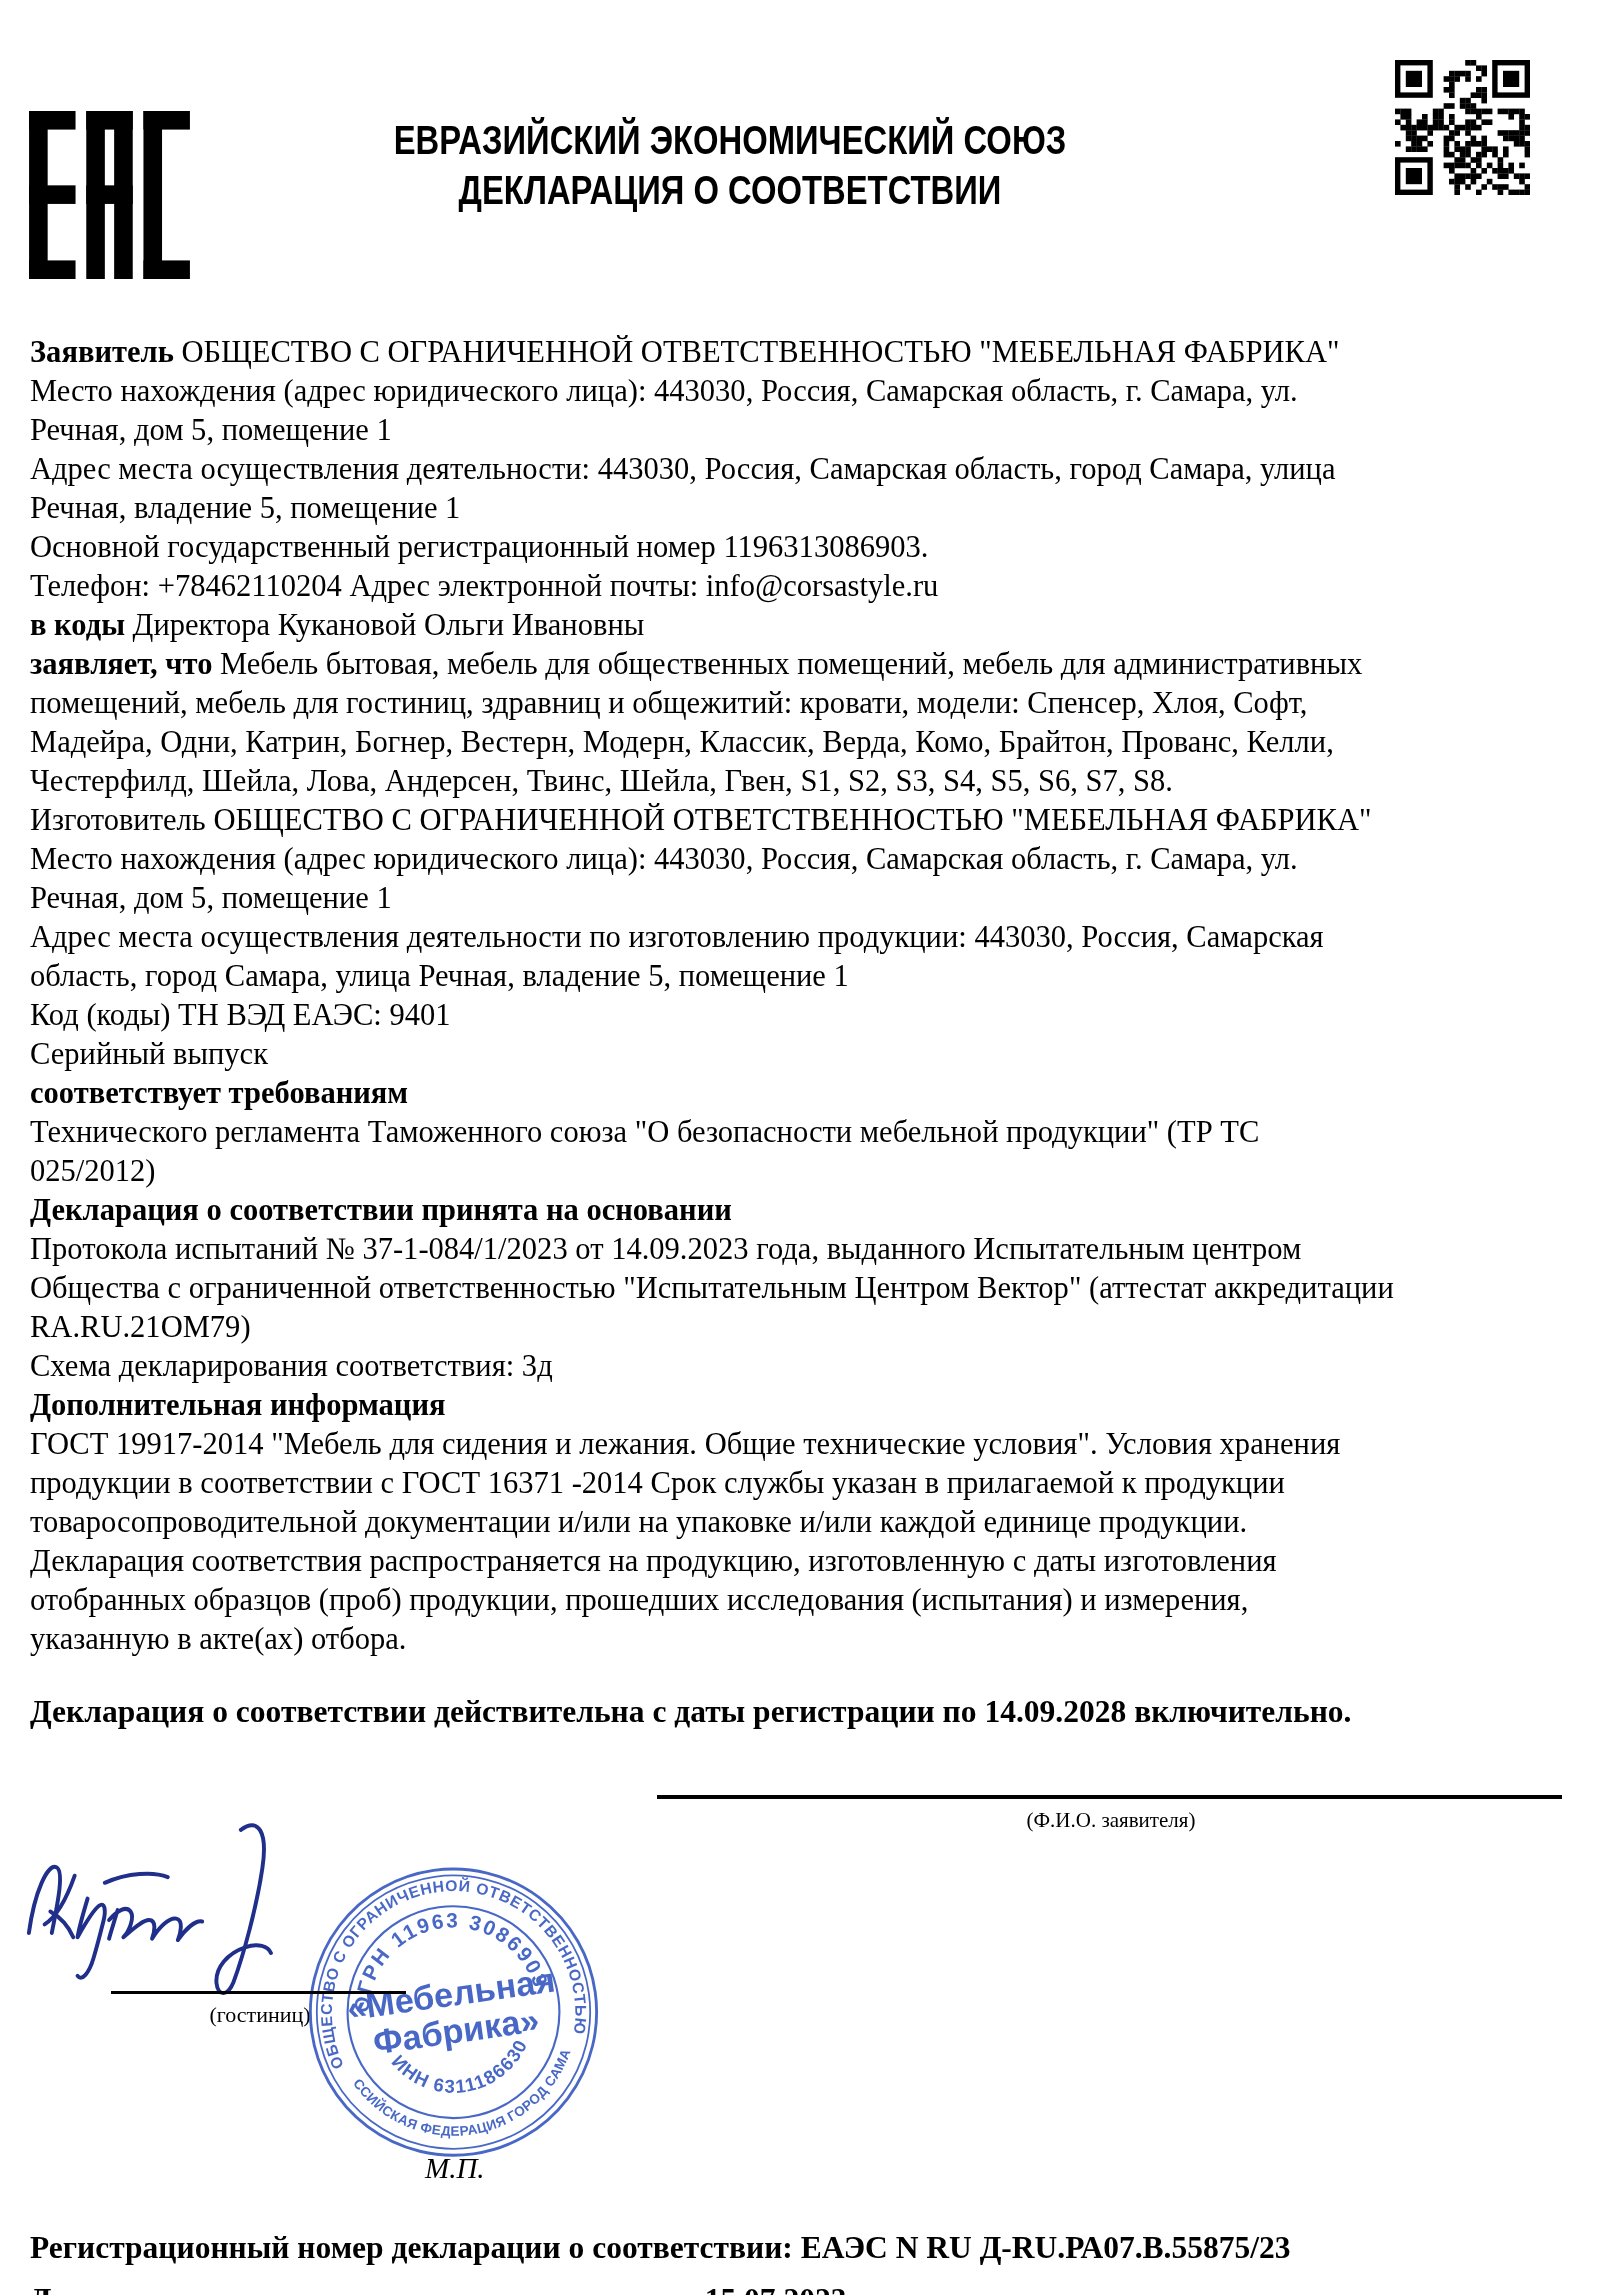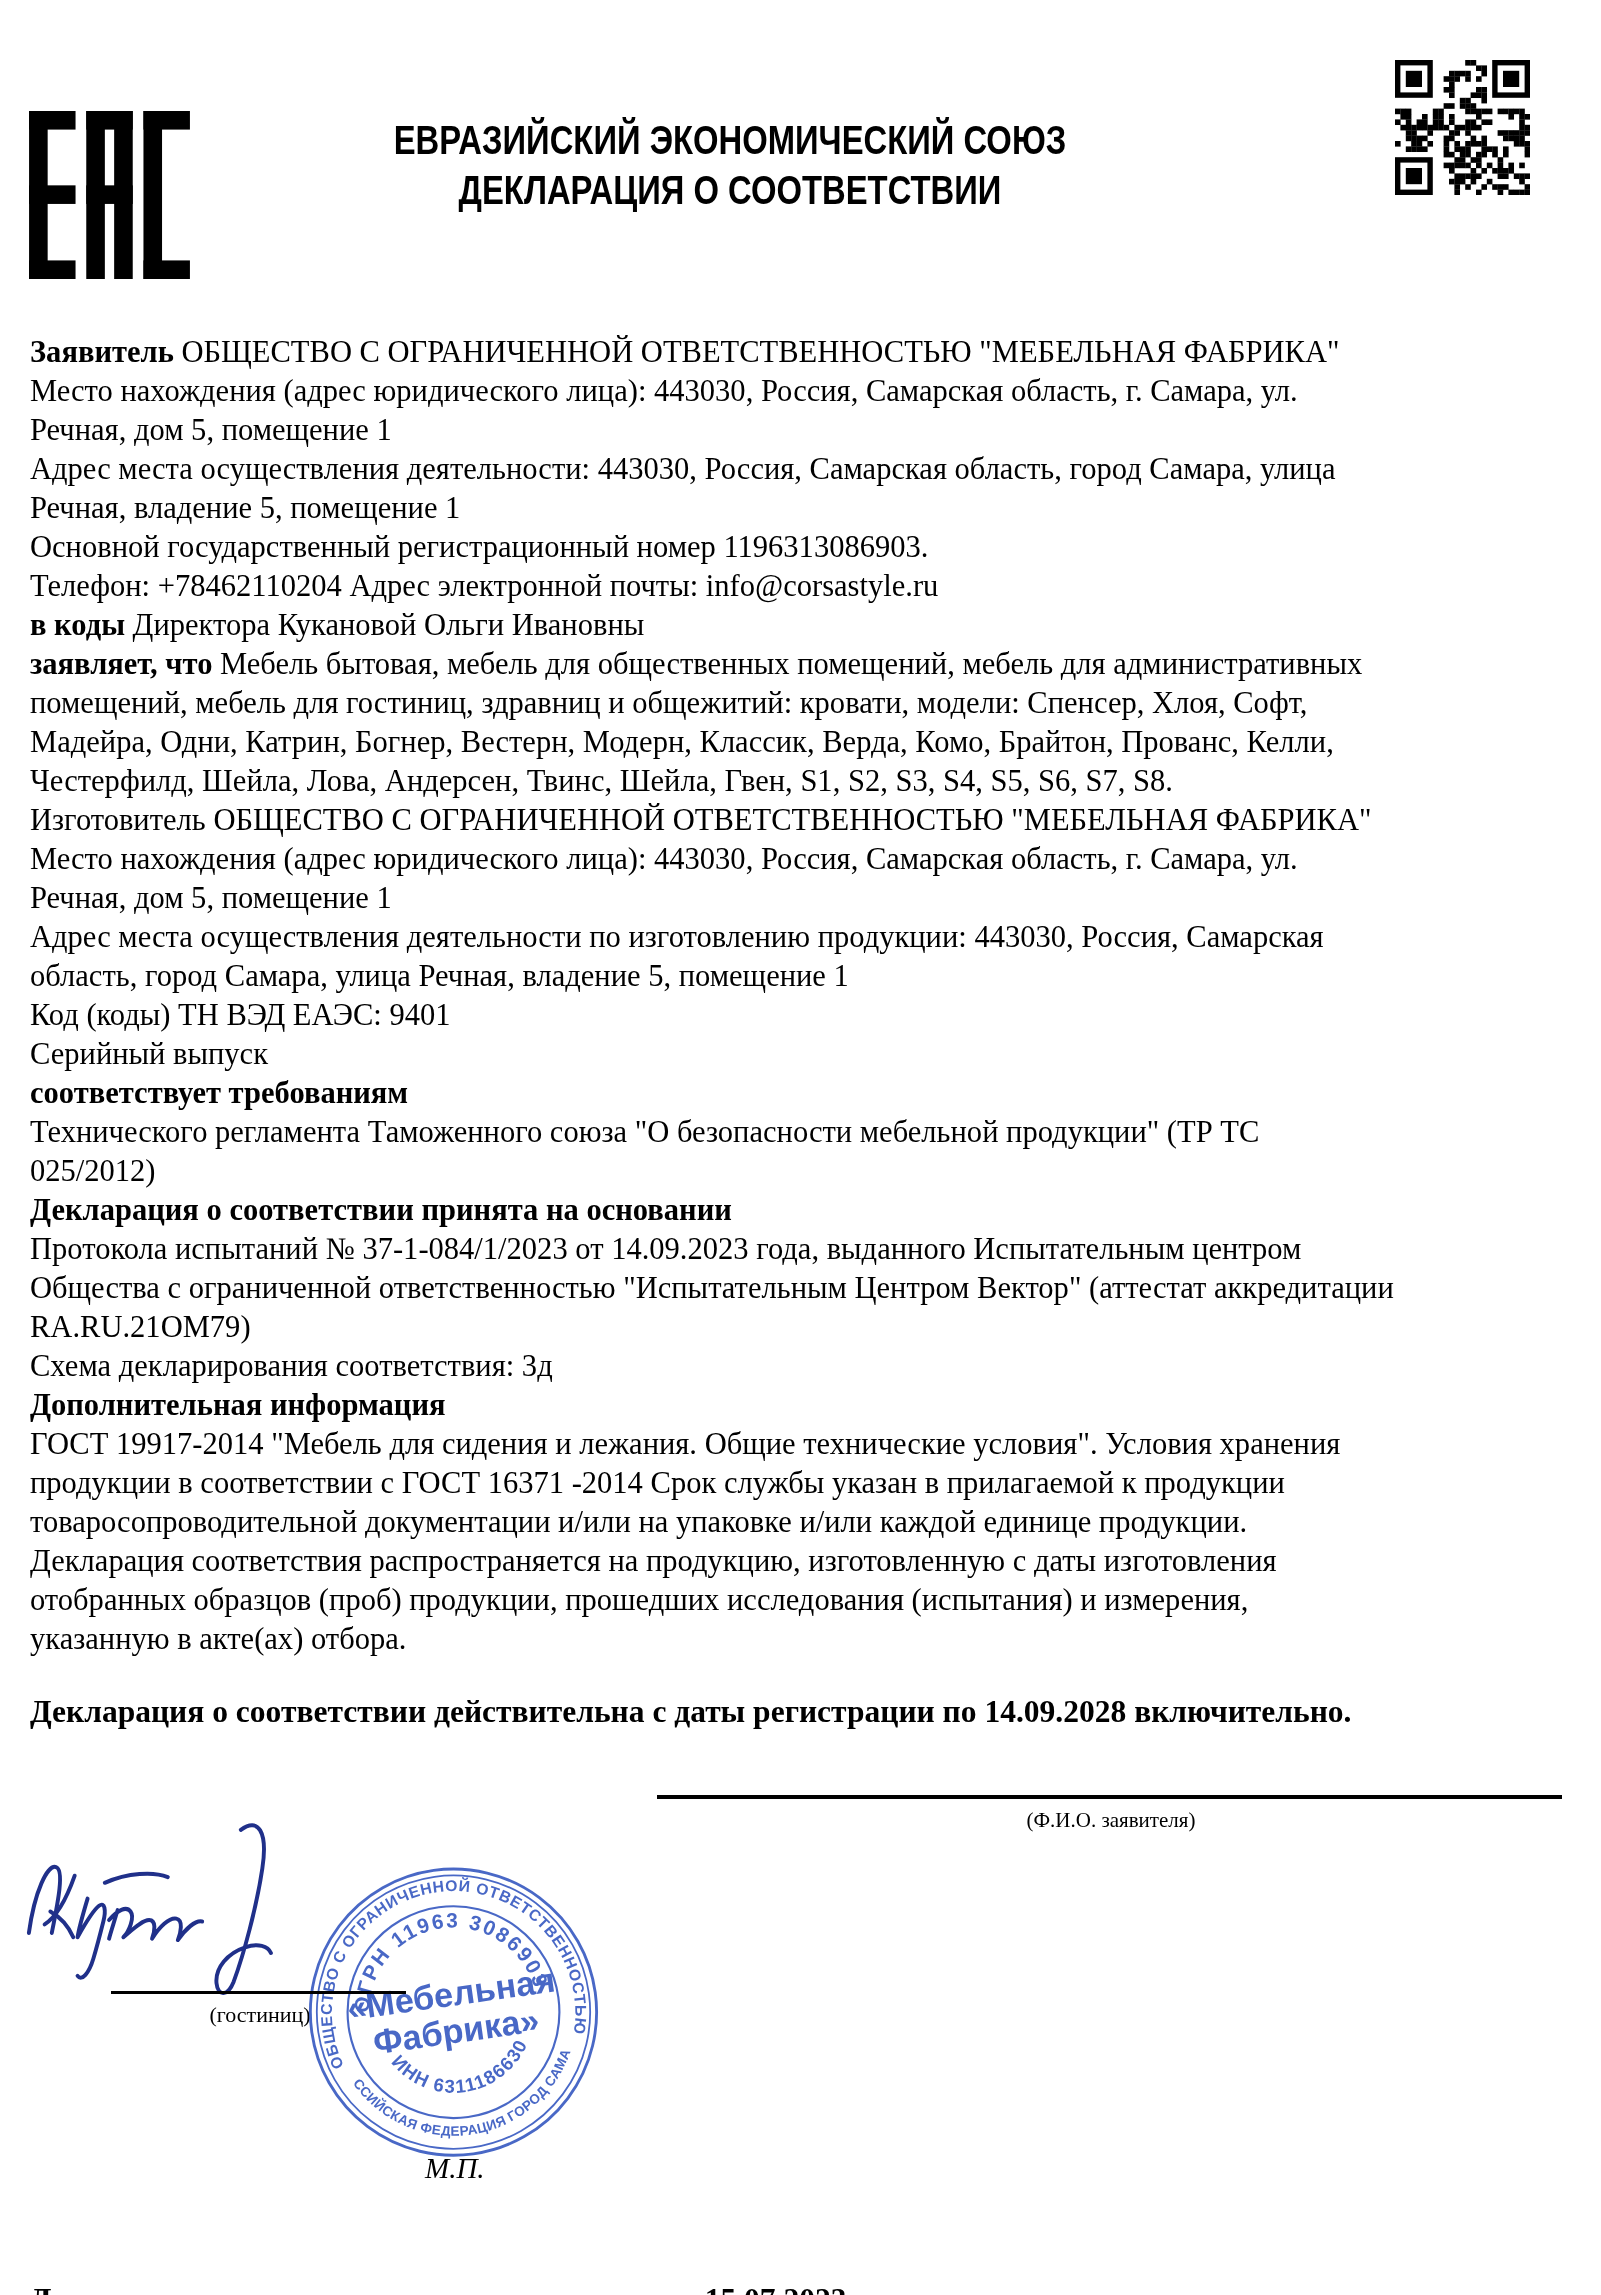--- a/index.html
+++ b/index.html
@@ -355,16 +355,17 @@
       </text>
       <text class="stamp-text" font-size="26" letter-spacing="2" fill="#3a5cc2" text-anchor="middle">
         <textPath href="#arcInn" startOffset="50%">ИНН 6311186630</textPath>
       </text>
       <text class="stamp-text" x="213" y="212" font-size="48" fill="#3a5cc2" text-anchor="middle">«Мебельная</text>
       <text class="stamp-text" x="213" y="264" font-size="48" fill="#3a5cc2" text-anchor="middle">Фабрика»</text>
     </g>
   </svg>
   <div class="mp-caption">М.П.</div>
 
+  <div class="footer-reg">Регистрационный номер декларации о соответствии: ЕАЭС N RU Д-RU.РА07.В.55875/23</div>
   <div class="footer-date">Дата регистрации декларации о соответствии:  15.07.2023</div>
 
 </div>
 
 
 </body></html>

